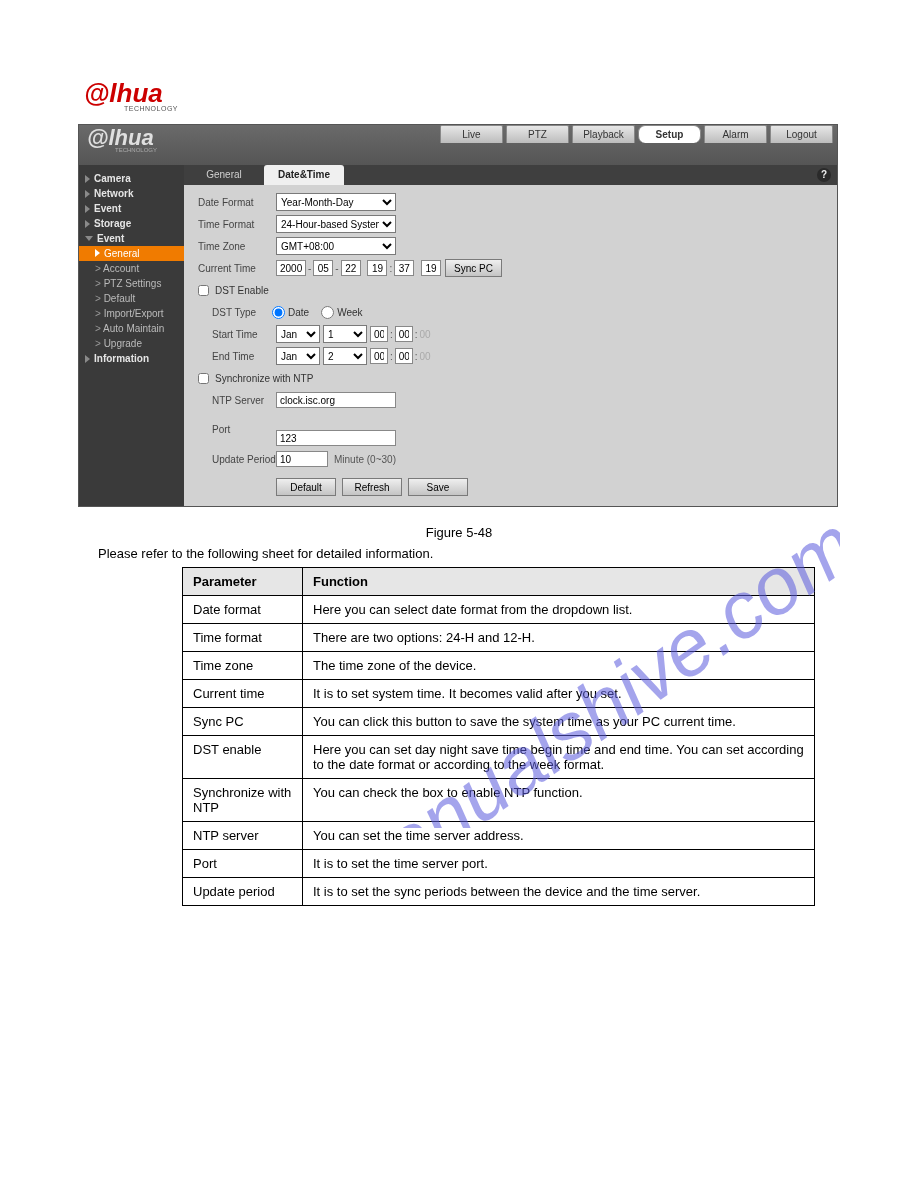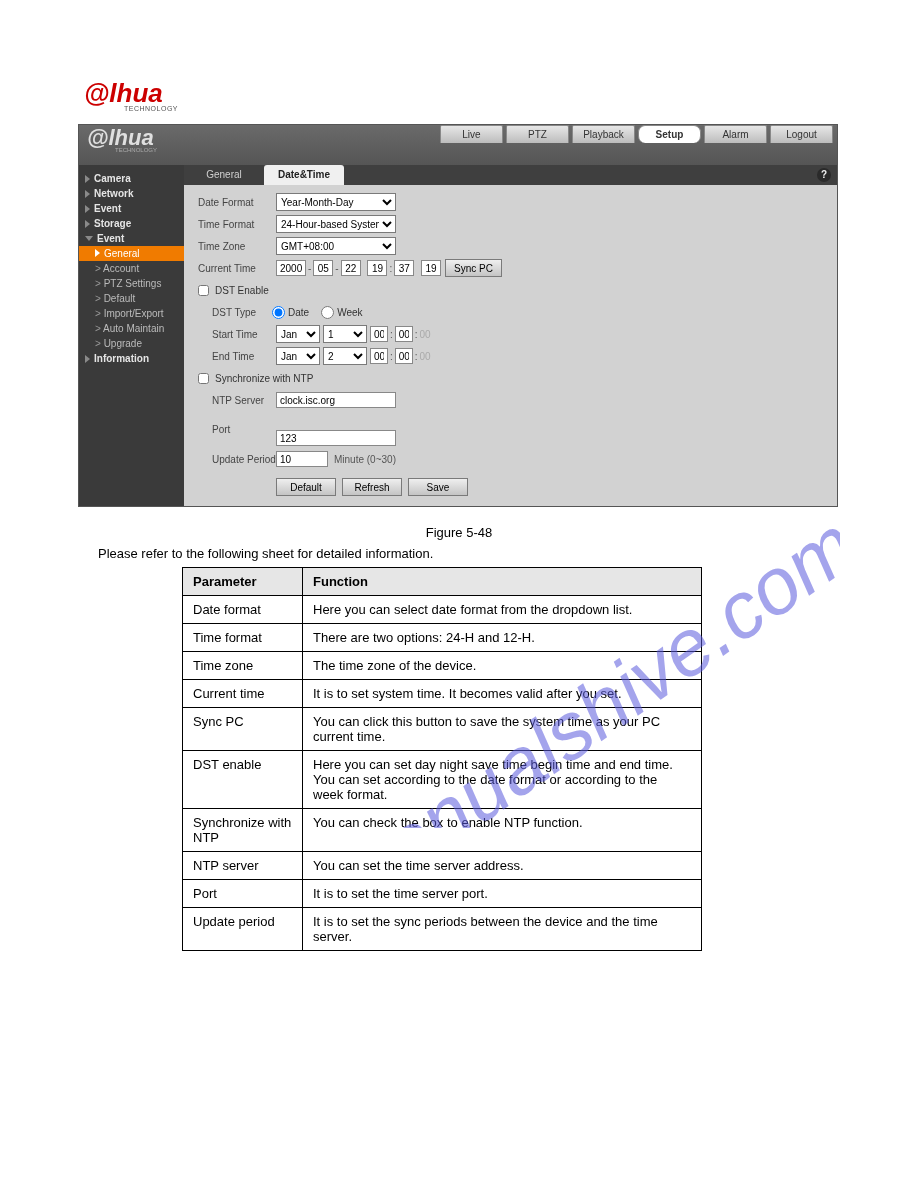--- a/index.html
+++ b/index.html
@@ -50,21 +50,21 @@
   .chkbox { width:11px; height:11px; margin-right:6px;}
   .radio { margin-right:3px;}
   .sep{color:#555;margin:0 2px;}
 
   .buttons-row { margin-top:10px; padding-left:78px; display:flex; gap:6px;}
 
   
   .fig-caption { text-align:center; font-size:13px; margin-top:18px; margin-bottom:6px;}
   .intro { margin-left:98px; font-size:13px; margin-bottom:6px;}
 
-  table.params { width:520px; margin-left:182px; border-collapse:collapse; font-size:13px;}
+  table.params { width:633px; margin-left:182px; border-collapse:collapse; font-size:13px;}
   table.params th, table.params td { border:1px solid #000; padding:6px 10px; text-align:left; vertical-align:top;}
   table.params th.h1 { width:120px;}
   table.params thead th{font-weight:bold; background:#e6e6e6;}
 
   .watermark{position:absolute; left:120px; top:230px; width:720px; height:520px; pointer-events:none; z-index:50;}
   .watermark svg{width:100%;height:100%;}
 
   .page-wrap{position:relative;}
 </style>
 </head>

